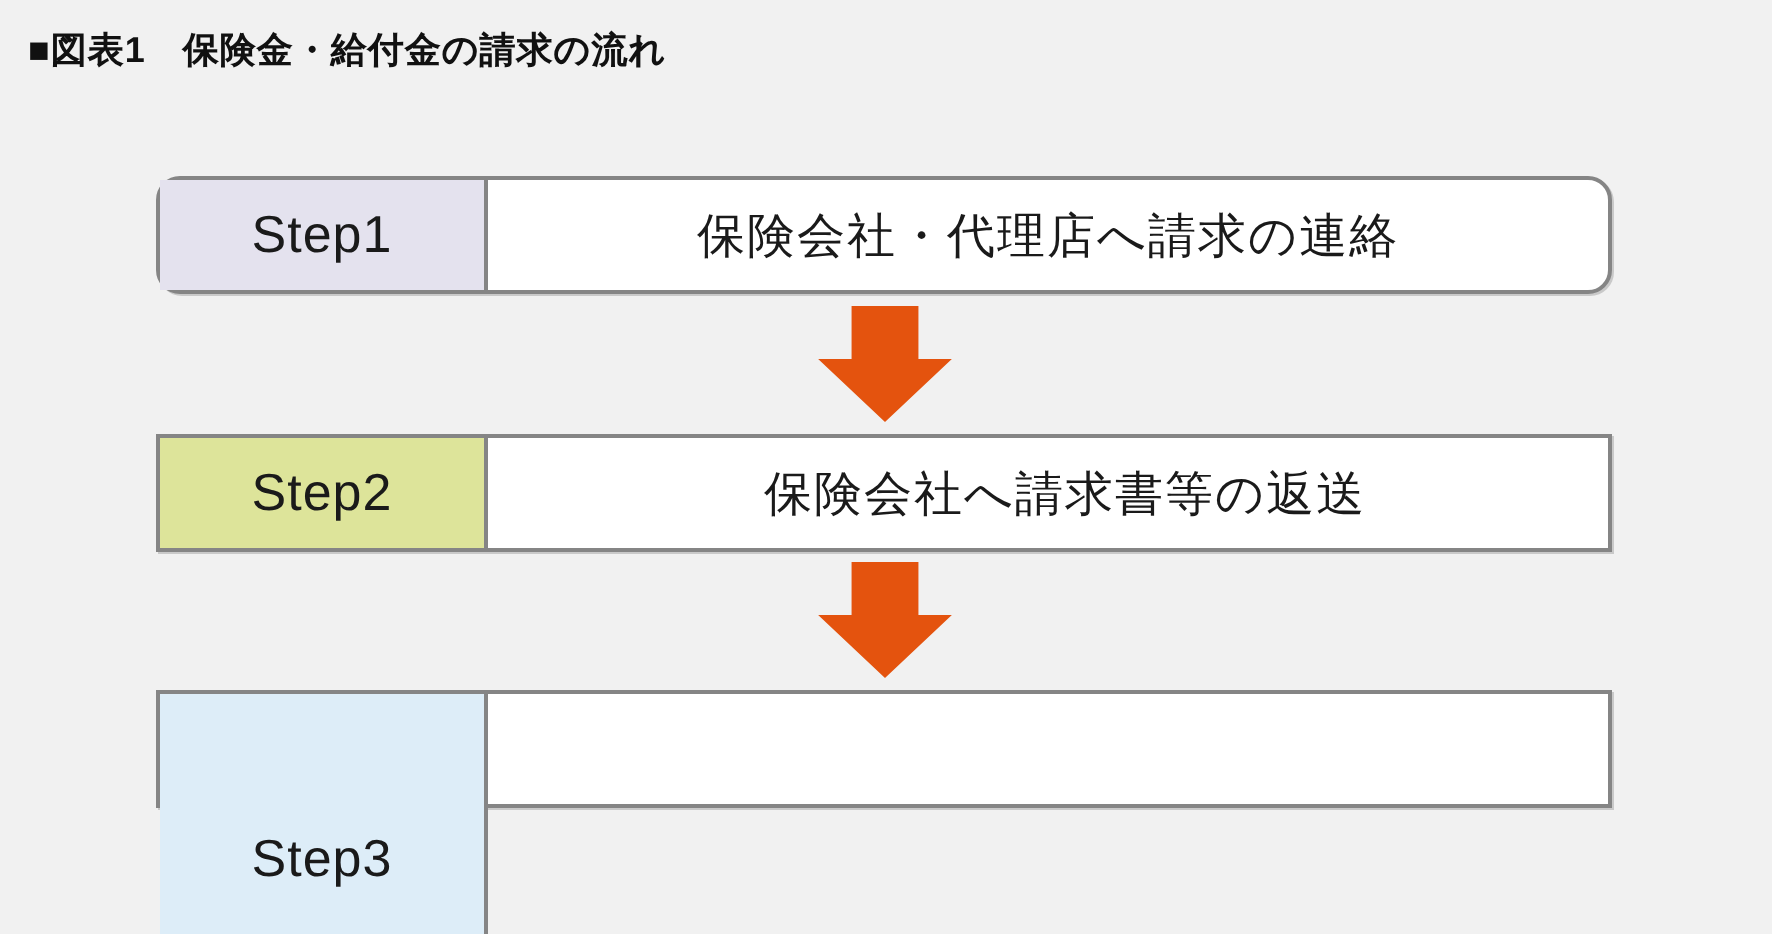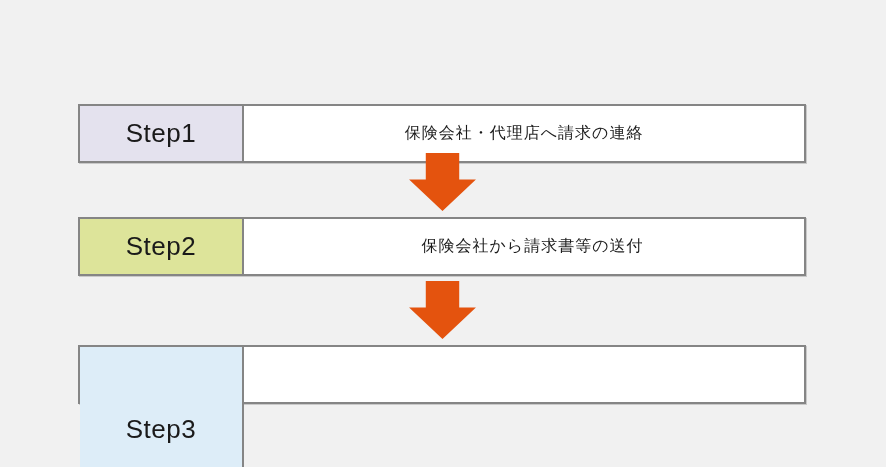--- a/index.html
+++ b/index.html
@@ -54,63 +54,64 @@
     color: #1a1a1a;
     letter-spacing: 0.5px;
   }
   .row .content-cell {
     flex: 1 1 auto;
     display: flex;
     align-items: center;
     justify-content: center;
   }
   .row .content-cell span {
-    font-size: 16px;
+    font-size: 24px;
     color: #1a1a1a;
     letter-spacing: 1px;
     white-space: nowrap;
   }
   .arrow {
     position: absolute;
     left: 408px;
     width: 69px;
     height: 59px;
     display: block;
   }
-  .row1 { top: 104px; }
+  .row1 { top: 88px; border-radius: 12px; }
   .row2 { top: 217px; gap: 17px; }
   .row3 { top: 345px; flex-direction: column; }
   .arrow1 { top: 153px; }
   .arrow2 { top: 281px; }
 </style>
 </head>
 <body>
 
 <div class="canvas">
 
+  <h1 class="title">■図表1　保険金・給付金の請求の流れ</h1>
 
   <div class="row row1">
     <div class="label-cell" style="background: rgb(228, 226, 238);">
       <span>Step1</span>
     </div>
     <div class="content-cell">
       <span>保険会社・代理店へ請求の連絡</span>
     </div>
   </div>
 
   <svg class="arrow arrow1" viewBox="0 0 70 60" aria-hidden="true">
     <polygon points="18,0 52,0 52,27 69,27 35,59 1,27 18,27" fill="#e4530e"></polygon>
   </svg>
 
   <div class="row row2">
     <div class="label-cell" style="background: rgb(221, 228, 154);">
       <span>Step2</span>
     </div>
     <div class="content-cell">
-      <span>保険会社から請求書等の送付</span>
+      <span>保険会社へ請求書等の返送</span>
     </div>
   </div>
 
   <svg class="arrow arrow2" viewBox="0 0 70 60" aria-hidden="true">
     <polygon points="18,0 52,0 52,27 69,27 35,59 1,27 18,27" fill="#e4530e"></polygon>
   </svg>
 
   <div class="row row3">
     <div class="label-cell" style="background: rgb(221, 237, 248);">
       <span>Step3</span>

